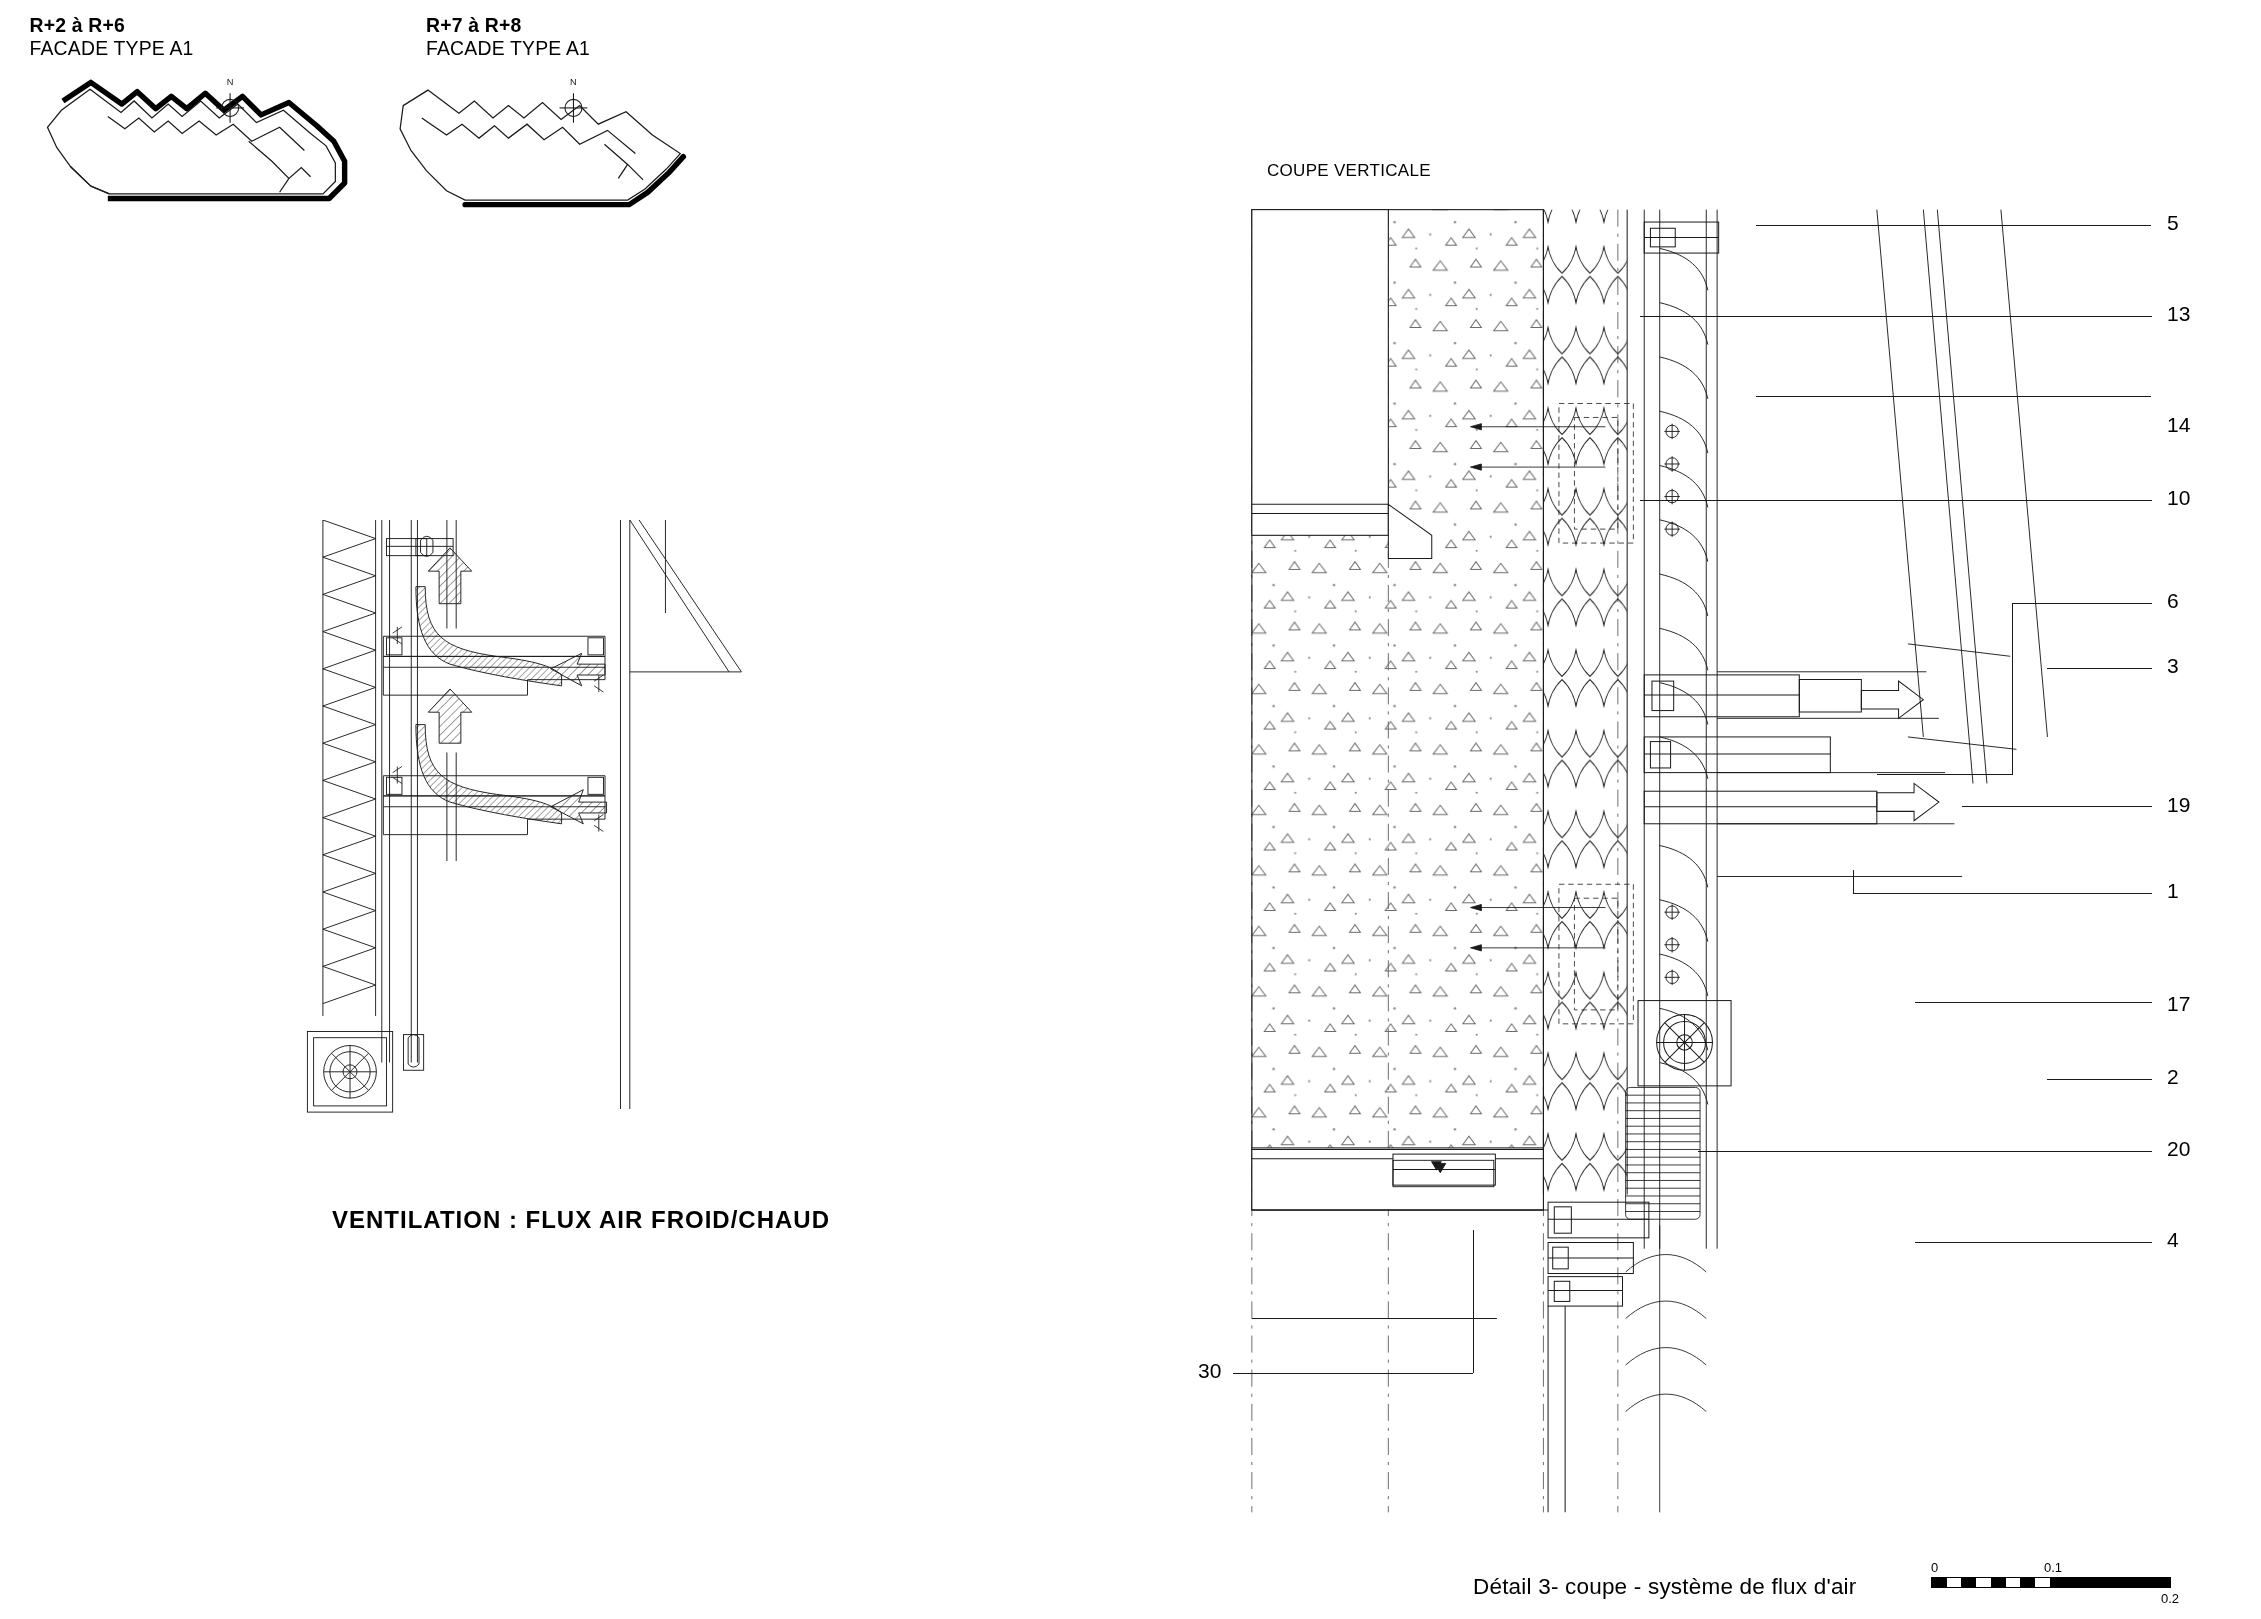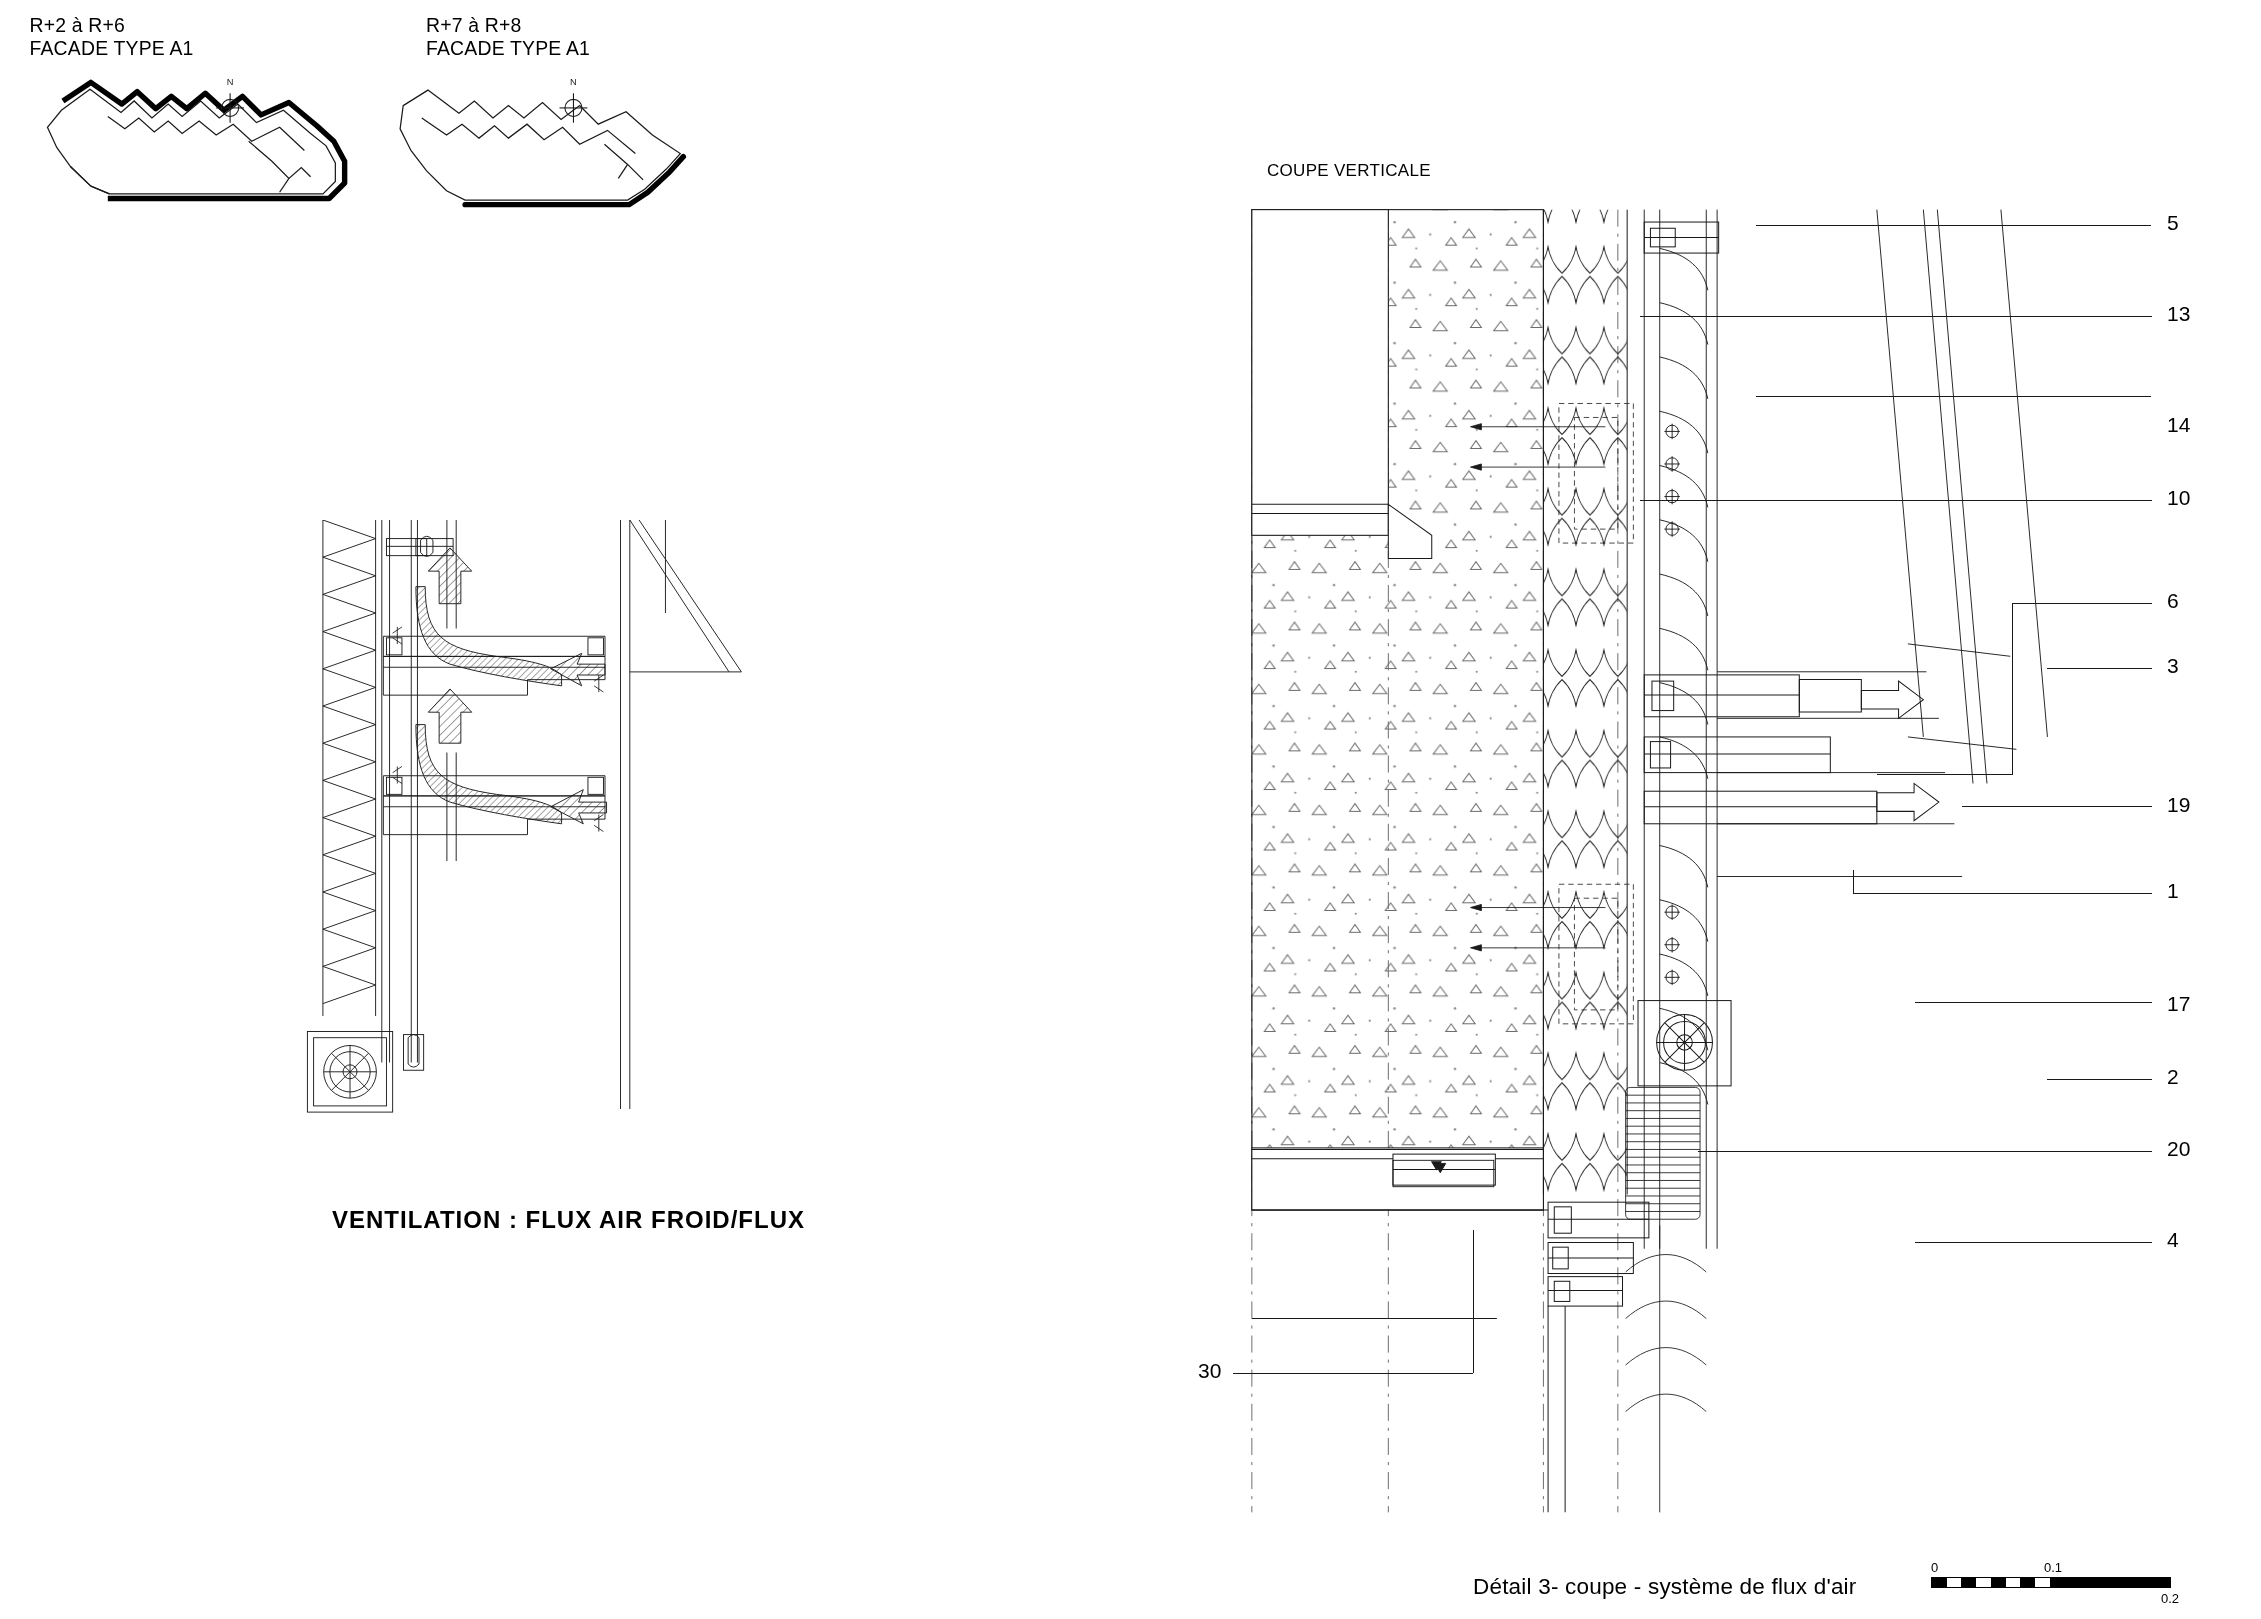--- a/index.html
+++ b/index.html
@@ -19,21 +19,21 @@
     overflow: hidden;
   }
   .abs { position: absolute; }
 
   
   .keyplan-title {
     font-size: 19.4px;
     line-height: 23px;
     letter-spacing: 0.2px;
   }
-  .keyplan-title .l1 { font-weight: normal; }
+  .keyplan-title .l1 { font-weight: bold; }
   .keyplan-title .l2 { font-weight: normal; }
 
   
   .caption-bold {
     font-weight: bold;
     font-size: 24px;
     letter-spacing: 1px;
   }
   .caption-plain {
     font-size: 22.5px;
@@ -258,21 +258,21 @@
         <line x1="47" y1="688" x2="95" y2="736"></line>
         <line x1="95" y1="688" x2="47" y2="736"></line>
       </g>
       <g stroke="#1a1a1a" stroke-width="1.2" fill="none">
         <rect x="140" y="664" width="26" height="46"></rect>
         <path d="M 146,668 q 7,-8 14,0 l 0,34 q -7,8 -14,0 z"></path>
       </g>
     </svg>
   </div>
 
-  <div class="abs caption-bold" style="left:332px; top:1206px;">VENTILATION : FLUX AIR FROID/FLUX</div>
+  <div class="abs caption-bold" style="left:332px; top:1206px;">VENTILATION : FLUX AIR FROID/CHAUD</div>
 
   <div class="abs small-label" style="left:1267px; top:161px;">COUPE VERTICALE</div>
 
   <div class="abs" style="left:1241px; top:194px;">
     <svg width="915" height="1334" viewBox="0 0 1180 1720">
       <defs>
         <pattern id="concrete" width="78" height="78" patternUnits="userSpaceOnUse">
           <g fill="none" stroke="#6a6a6a" stroke-width="1.3">
             <path d="M 14,20 l 9,-12 l 9,12 z"></path>
             <path d="M 52,56 l 8,-11 l 8,11 z"></path>

